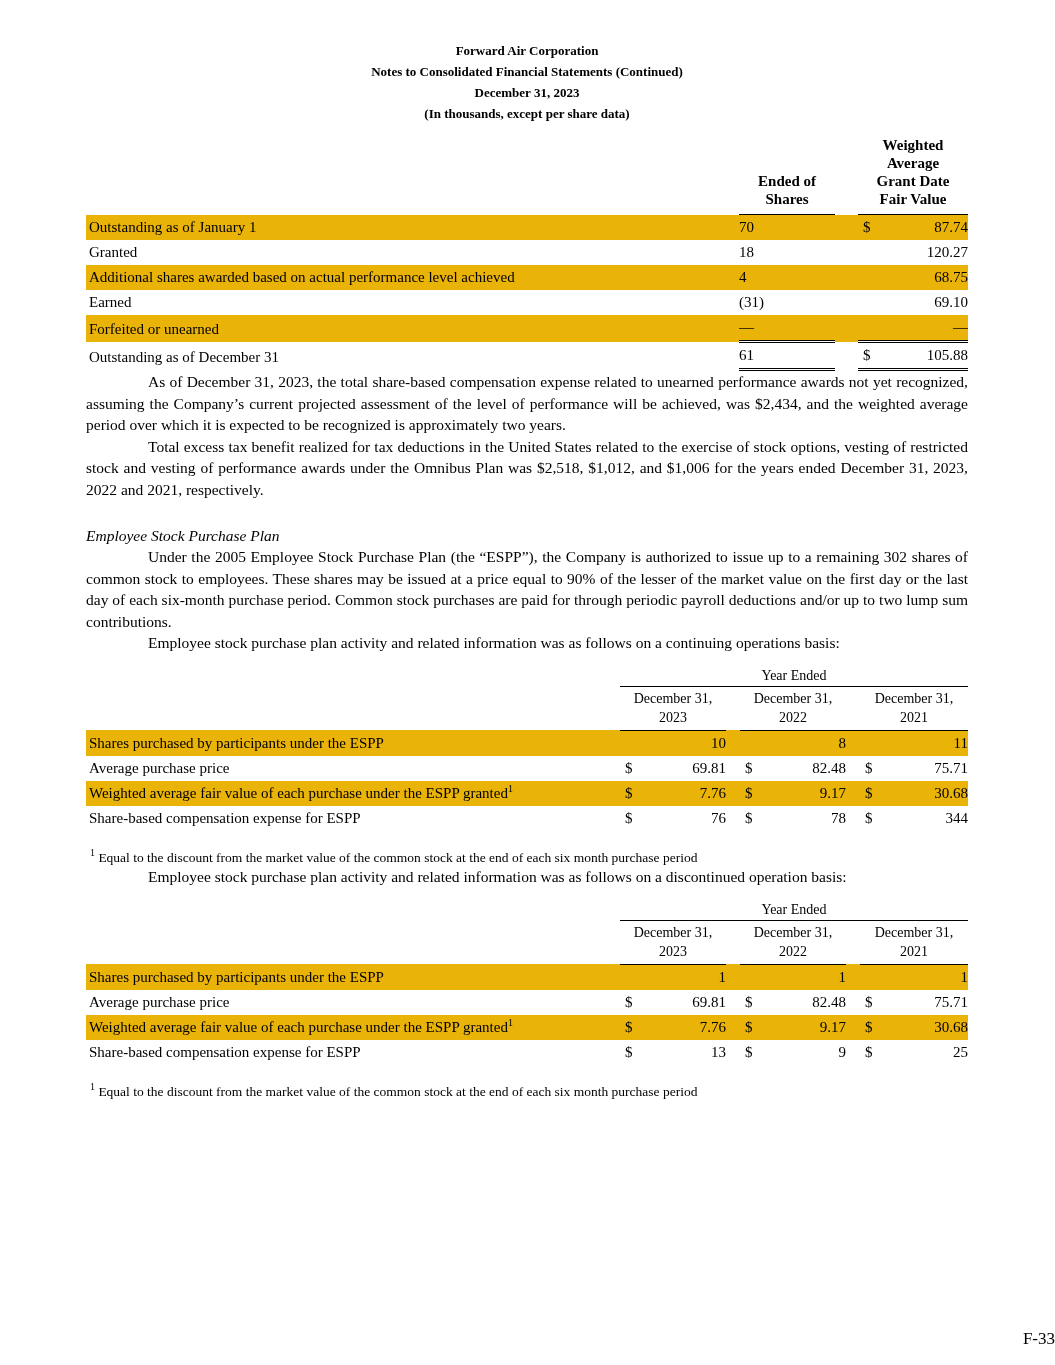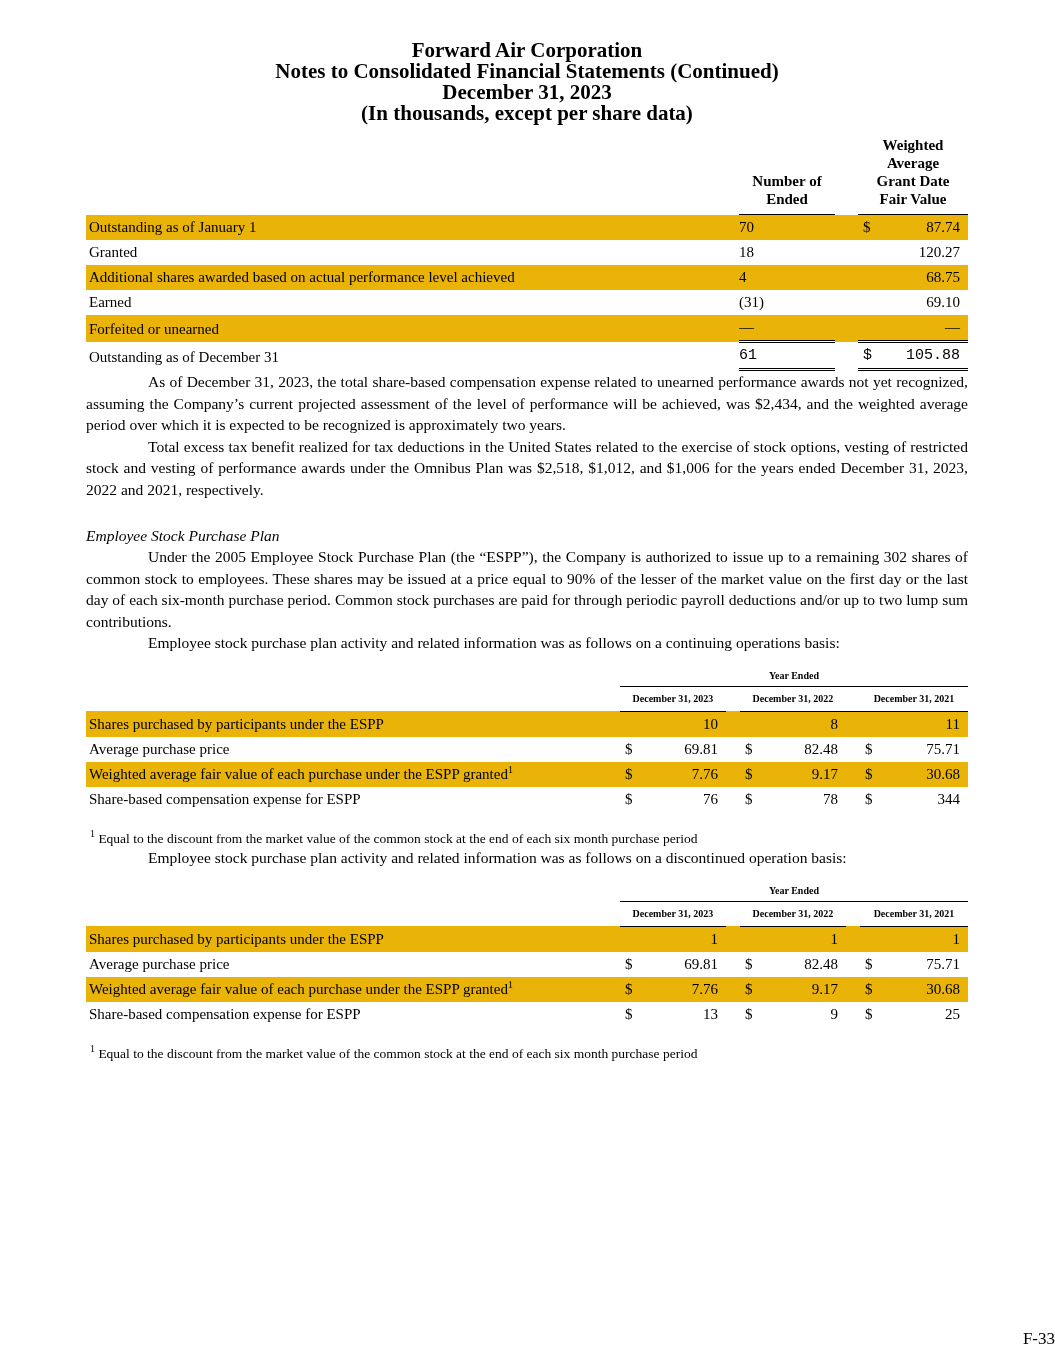--- a/index.html
+++ b/index.html
@@ -8,21 +8,21 @@
     width: 1055px; height: 1365px;
     background: #ffffff;
     color: #000000;
     font-family: "Liberation Serif", serif;
     position: relative;
     overflow: hidden;
   }
   .page { padding: 40px 87px 0 86px; }
 
   
-  .title-block { text-align: center; font-weight: bold; font-size: 21px; line-height: 21px; }
+  .title-block { text-align: center; font-weight: bold; font-size: 13px; line-height: 21px; }
 
   
   p.body-text {
     font-size: 15.5px; line-height: 21.5px;
     text-align: justify; text-indent: 62px;
     margin: 0;
   }
   .p1 { margin-top: 16px; }
   .p2 { margin-top: 30px; }
   .p3 { margin-top: 25px; }
@@ -34,48 +34,48 @@
   .p5 { margin-top: 23px; text-align: left; }
   .p6 { margin-top: 47px; text-align: left; }
 
   
   table { border-collapse: collapse; table-layout: fixed; width: 882px; font-size: 15px; }
   td, th { padding: 0; vertical-align: bottom; overflow: hidden; }
   .shade td { background: #eab308; }
   td { line-height: 19px; padding-top: 3px; padding-bottom: 3px; }
   td.lbl { text-align: left; padding-left: 3px; }
   td.d   { text-align: left; padding-left: 5px; }
-  td.v   { text-align: right; padding-right: 8px; }
+  td.v   { text-align: right; padding-right: 0; }
   td.num { padding-right: 6px; }
 
   
   .perf-table { margin-top: 12px; }
   .perf-table col.c-lbl { width: auto; }
   .perf-table col.c-shares { width: 96px; }
   .perf-table col.c-sp { width: 23px; }
   .perf-table col.c-d { width: 26px; }
   .perf-table col.c-v { width: 84px; }
   .perf-table th {
     font-weight: bold; text-align: center; font-size: 15px; line-height: 18px;
     padding-bottom: 6px;
   }
   .perf-table th.bordered { border-bottom: 1.5px solid #000; }
   .perf-table th .narrow { display: inline-block; max-width: 84px; }
   .perf-table th .narrow2 { display: inline-block; max-width: 82px; }
-  .perf-table tr.total td.bt { border-top: 3px double #000; border-bottom: 3px double #000; font-family: Liberation Mono, monospace; }
+  .perf-table tr.total td.bt { border-top: 3px double #000; border-bottom: 3px double #000; }
 
   
   .espp-table { margin-top: 12px; }
   .espp-table col.c-lbl { width: auto; }
   .espp-table col.c-d { width: 26px; }
   .espp-table col.c-v { width: 80px; }
   .espp-table col.c-v3 { width: 82px; }
   .espp-table col.c-sp { width: 14px; }
   .espp-table th {
-    font-weight: bold; text-align: center; font-size: 10px; line-height: 19px;
+    font-weight: normal; text-align: center; font-size: 14px; line-height: 19px;
   }
   .espp-table th.ye { border-bottom: 1.5px solid #000; padding-bottom: 1px; }
   .espp-table th.date { border-bottom: 1.5px solid #000; padding: 2px 2px 3px 2px; }
   .espp-table th.spacer-b { border-bottom: 1.5px solid #000; }
 
   
   .footnote { font-size: 13.5px; line-height: 18px; margin: 13px 0 0 4px; }
   .footnote sup { font-size: 10px; }
   sup.cell-sup { font-size: 10px; line-height: 0; }
 
@@ -102,21 +102,21 @@
     <colgroup>
       <col class="c-lbl">
         <col class="c-shares">
         <col class="c-sp">
         <col class="c-d">
         <col class="c-v">
     </colgroup>
     <thead>
       <tr>
         <th></th>
-        <th class="bordered"><span class="narrow2">Number of Ended</span></th>
+        <th class="bordered"><span class="narrow2">Ended of Shares</span></th>
         <th></th>
         <th class="bordered" colspan="2"><span class="narrow">Weighted Average Grant Date Fair Value</span></th>
       </tr>
     </thead>
     <tbody>
       <tr class="shade">
         <td class="lbl">Outstanding as of January 1</td>
         <td class="num">70</td>
         <td></td>
         <td class="d">$</td>

